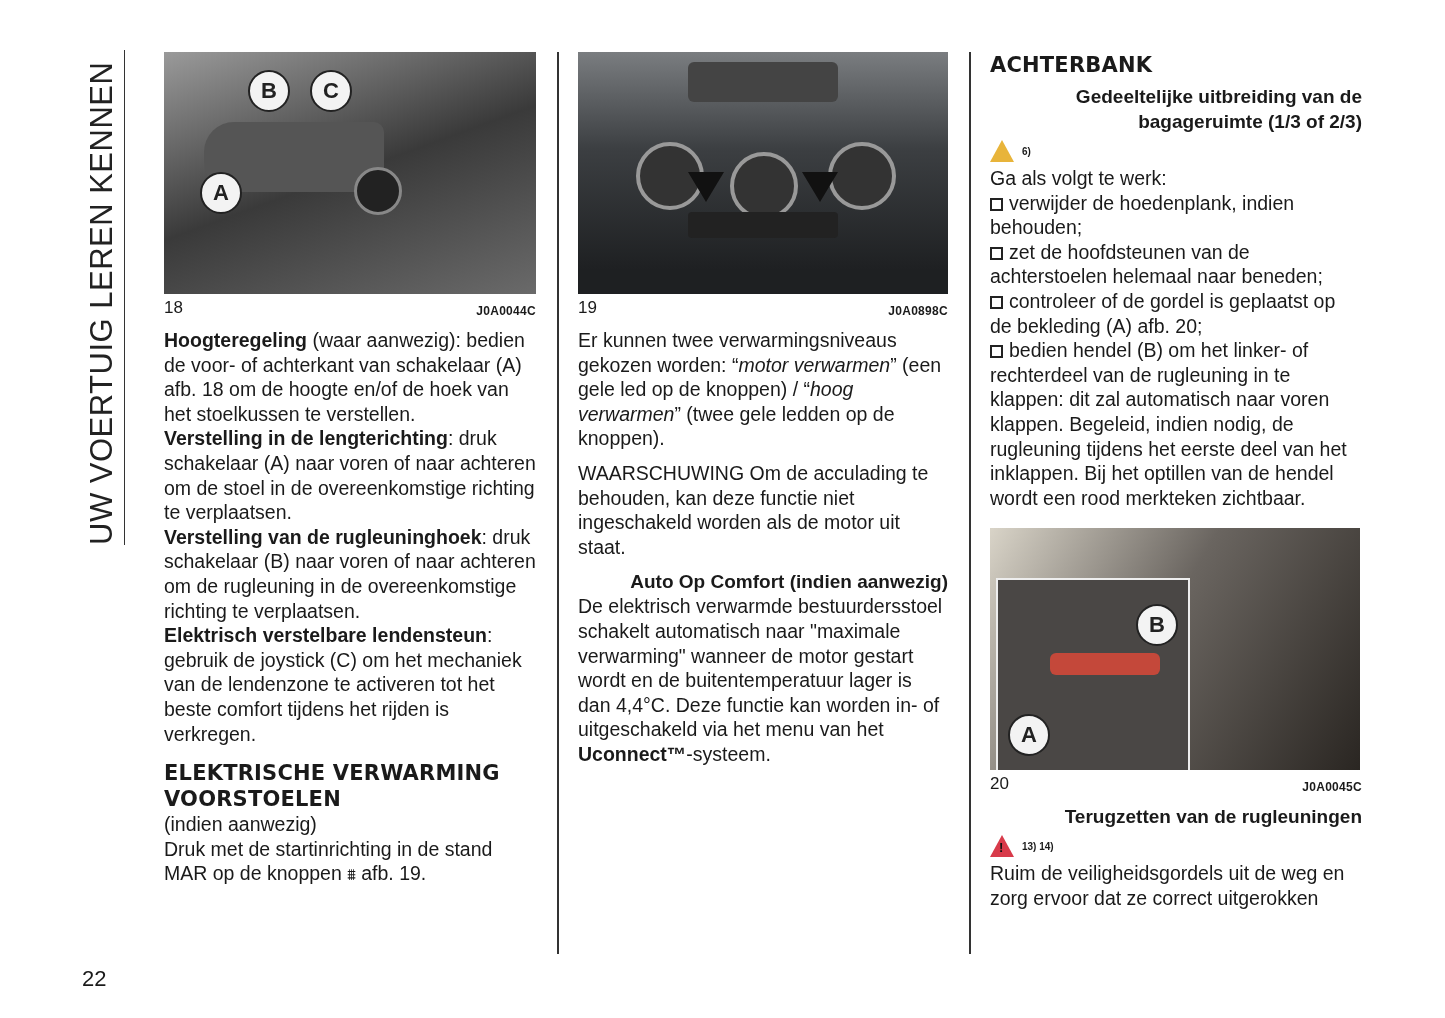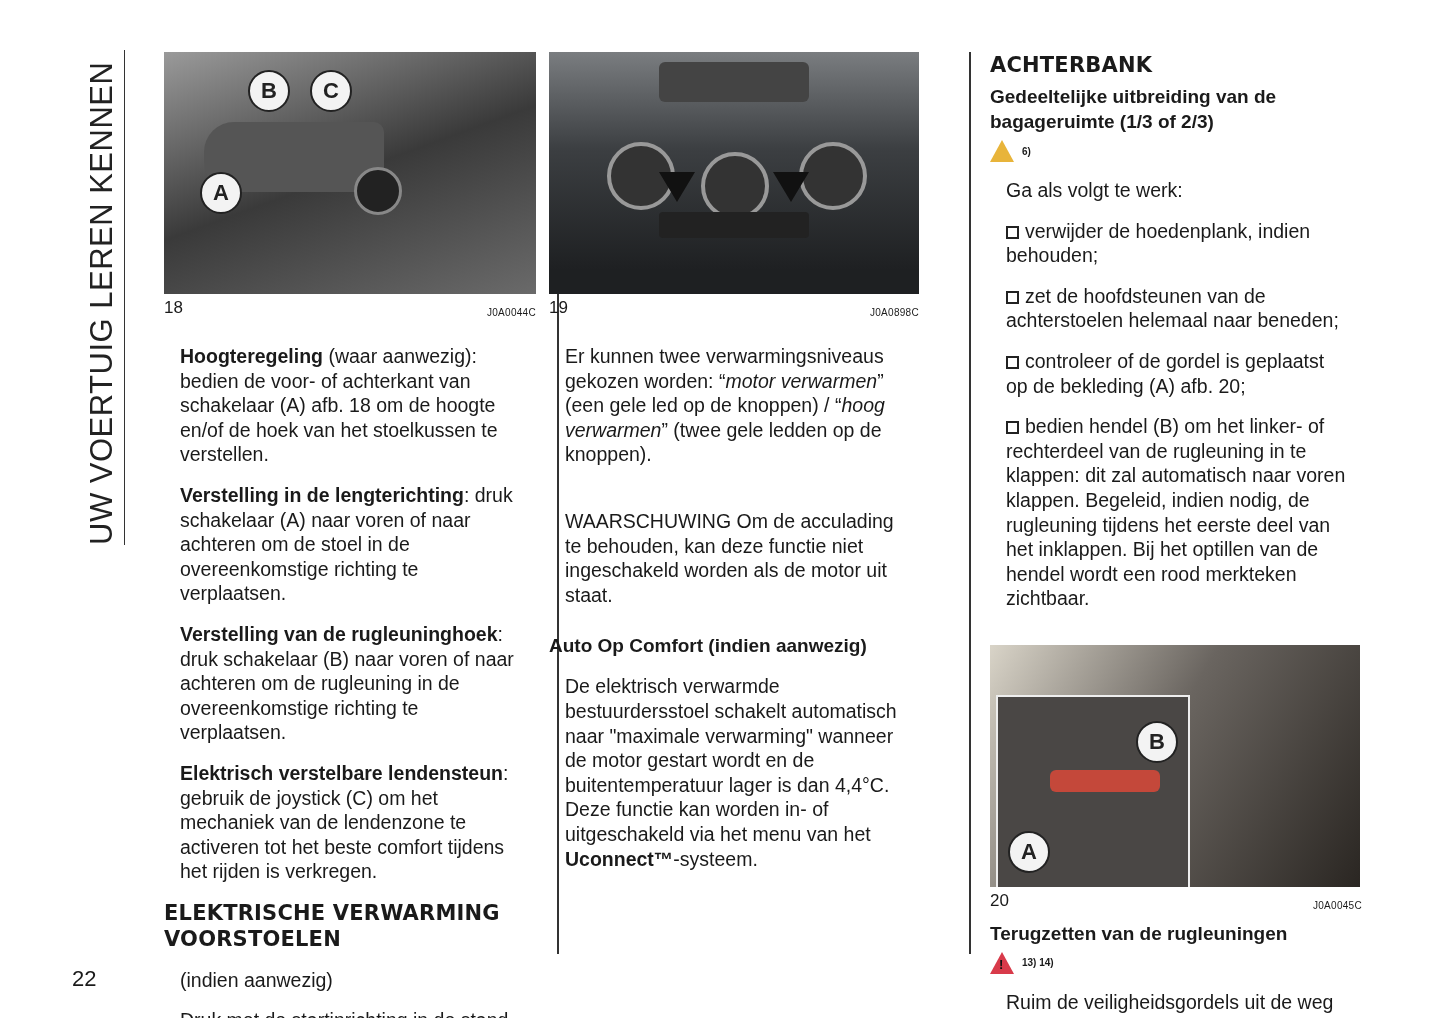--- a/index.html
+++ b/index.html
@@ -1,36 +1,36 @@
 <!DOCTYPE html>
 <html><head>
 <meta charset="utf-8">
 <style>
   html, body { margin:0; padding:0; background:#fff; }
   body { width:1445px; height:1018px; position:relative; overflow:hidden;
          font-family:"Liberation Sans Narrow","Liberation Sans",sans-serif; color:#1a1a1a; }
   .side-title { position:absolute; left:84px; top:50px; width:40px; height:495px; border-right:1.5px solid #333; }
   .side-title span { position:absolute; left:0; bottom:0; transform-origin:left bottom; transform:rotate(-90deg) translate(0,100%);
        white-space:nowrap; font-size:31px; letter-spacing:0.5px; font-family:"Liberation Sans",sans-serif; color:#222; line-height:36px; }
-  .page-num { position:absolute; left:72px; top:966px; font-size:22px; font-family:"Liberation Sans",sans-serif; }
+  .page-num { position:absolute; left:82px; top:966px; font-size:22px; font-family:"Liberation Sans",sans-serif; }
   .col { position:absolute; top:52px; }
   .col1 { left:164px; width:372px; }
-  .col2 { left:549px; width:370px; }
+  .col2 { left:578px; width:370px; }
   .col3 { left:990px; width:372px; }
   .divider { position:absolute; top:52px; width:1.5px; height:902px; background:#333; }
   .fig { position:relative; width:100%; background:#2a2a2a; overflow:hidden; }
   .fig1 { height:242px; background:linear-gradient(160deg,#9a9a9a,#3a3a3a 50%,#6a6a6a); }
   .fig2 { height:242px; background:linear-gradient(180deg,#7a7d80,#3c3f42 40%,#1e2022 90%); }
   .fig3 { height:242px; background:linear-gradient(120deg,#d9d4c8,#6a6560 45%,#2a2622); }
   .cap { display:flex; justify-content:space-between; align-items:flex-end; font-size:17px; margin-top:2px; height:22px; font-family:"Liberation Sans",sans-serif;gap:8px; }
-  .cap b { font-size:10px; font-weight:normal; letter-spacing:0.3px; }
-  p { margin:16px; font-size:19.5px; line-height:24.6px; font-family:"Liberation Sans",sans-serif; }
+  .cap b { font-size:12px; font-weight:bold; letter-spacing:0.3px; }
+  p { margin:0; font-size:19.5px; line-height:24.6px; font-family:"Liberation Sans",sans-serif; }
   .b { font-weight:bold; font-family:"Liberation Sans Narrow","Liberation Sans",sans-serif; }
   h2 { margin:14px 0 0 0; font-size:21px; line-height:26px; font-weight:900; font-family:"DejaVu Sans",sans-serif; letter-spacing:0.2px; }
-  h3 { margin:0; font-size:19px; line-height:25px; font-weight:bold; font-family:"Liberation Sans",sans-serif; }
+  h3 { margin:0; font-size:19px; line-height:25px; font-weight:bold; font-family:"Liberation Sans",sans-serif;text-align:right; }
   .gap { height:10px; }
   .chk { display:inline-block; width:13px; height:13px; border:2px solid #222; box-sizing:border-box; margin-right:6px; vertical-align:-1px; }
   .warn { display:flex; align-items:center; gap:8px; margin:6px 0 4px; font-size:10px; font-weight:bold; font-family:"Liberation Sans",sans-serif; }
   .tri { width:0; height:0; border-left:12px solid transparent; border-right:12px solid transparent; position:relative; }
   .tri.y { border-bottom:22px solid #e8b43a; }
   .tri.r { border-bottom:22px solid #d83a4a; }
   .tri span { position:absolute; left:-3px; top:5px; color:#111; font-size:13px; font-weight:bold; }
   .label-circle { position:absolute; width:38px; height:38px; border-radius:50%; background:#f3f3f3; border:2px solid #222;
        font:bold 22px "Liberation Sans",sans-serif; display:flex; align-items:center; justify-content:center; color:#222; }
   .arrow-down { position:absolute; width:0; height:0; border-left:18px solid transparent; border-right:18px solid transparent; border-top:30px solid #111; }

